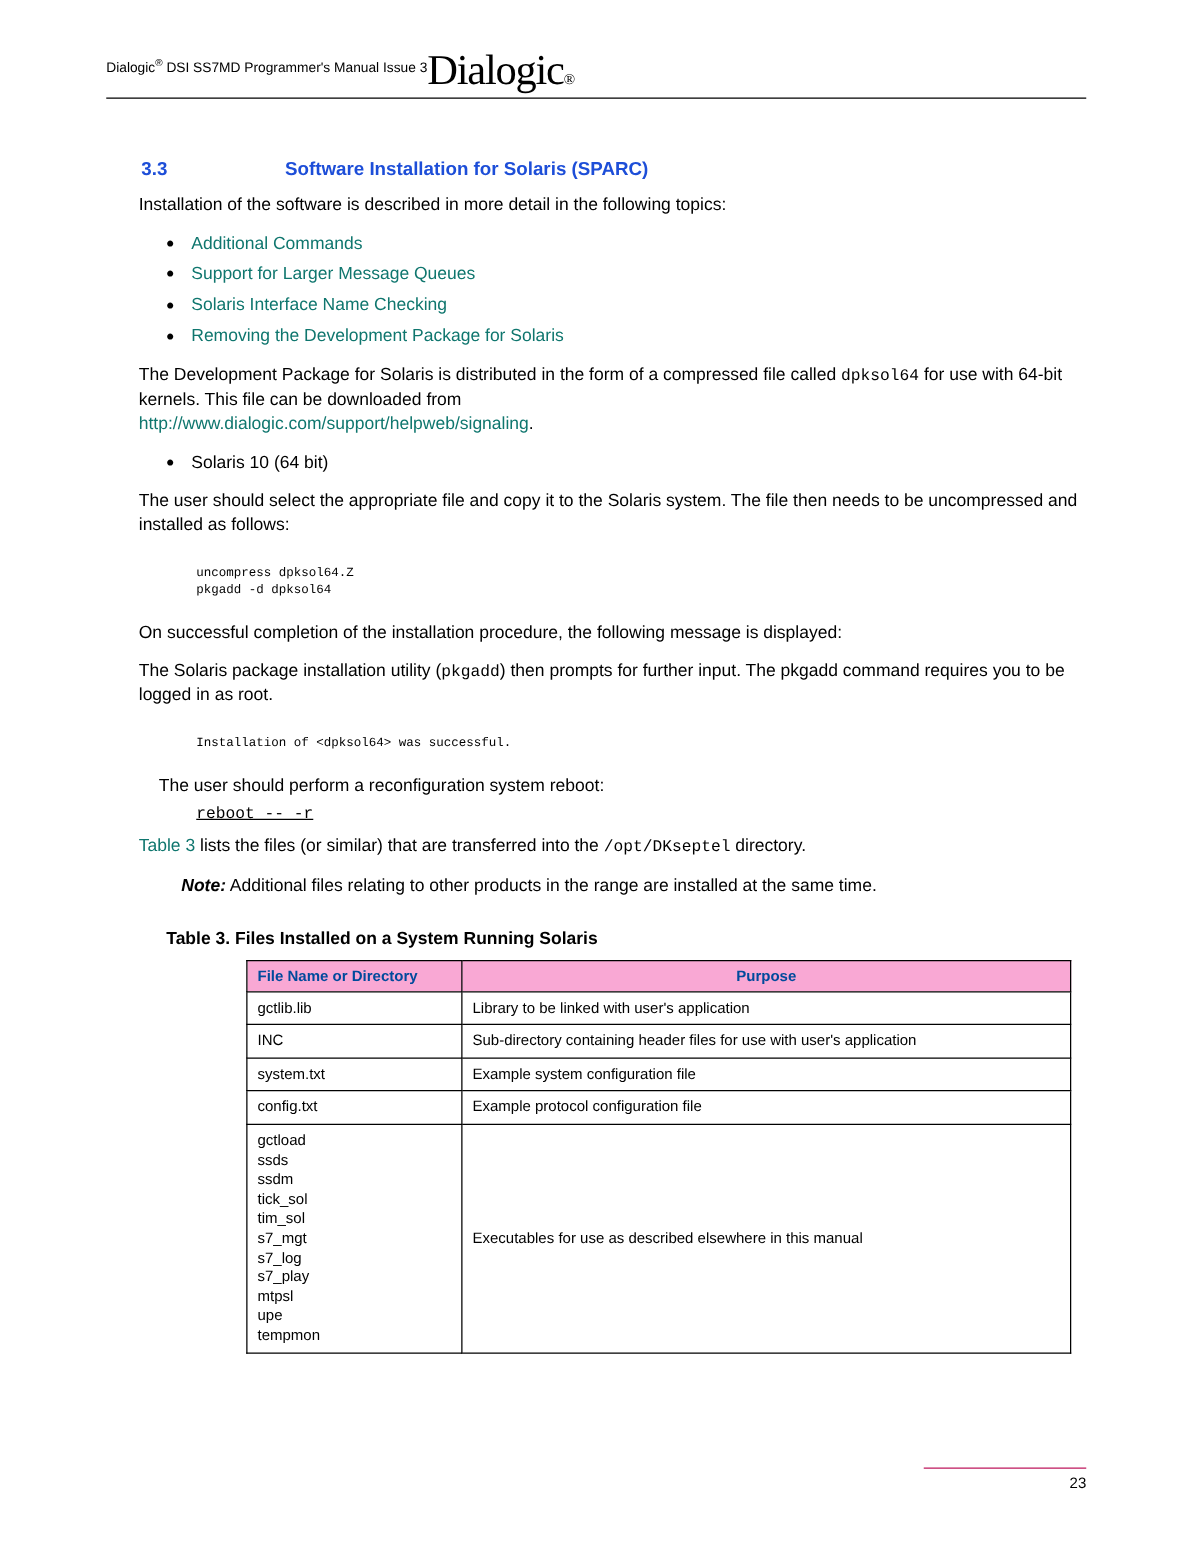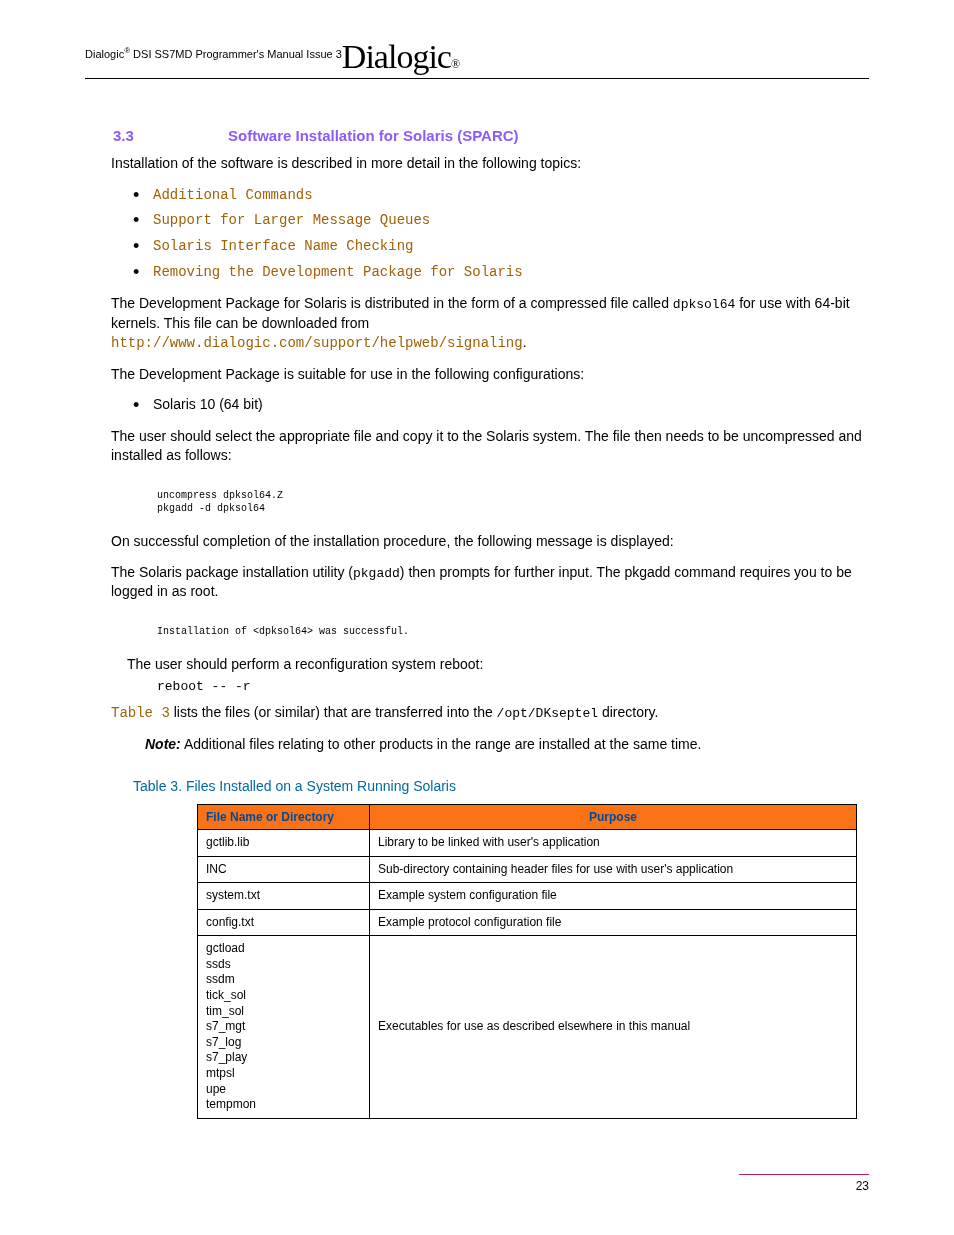--- a/index.html
+++ b/index.html
@@ -31,21 +31,21 @@
   .sup { font-size: 8px; vertical-align: super; }
   .logo {
     font-family: Georgia, 'Times New Roman', serif;
     font-size: 34px;
     font-weight: normal;
     letter-spacing: -1px;
   }
   .logo .reg { font-size: 12px; vertical-align: baseline; }
   .section-heading {
     display: flex;
-    color: #8b5cf6;
+    color: #1d4ed8;
     font-weight: bold;
     font-size: 15px;
     margin-bottom: 10px;
   }
   .section-num { width: 115px; flex-shrink: 0; padding-left: 28px; }
   .body-text { margin: 0 0 12px 26px; line-height: 1.35; }
   .body-text-tight { margin: 0 0 4px 42px; line-height: 1.35; }
   ul.link-list, ul.plain-list {
     margin: 4px 0 12px 48px;
     padding: 0;
@@ -57,57 +57,58 @@
     margin-bottom: 5px;
     line-height: 1.4;
   }
   ul.link-list li::before, ul.plain-list li::before {
     content: "•";
     position: absolute;
     left: 0;
     top: -2px;
     font-size: 18px;
   }
-  .link { color: #a16207; font-family: Liberation Mono, monospace; }
+  .link { color: #0f766e; }
   .mono { font-family: 'Courier New', monospace; font-size: 13px; }
   .code-block {
     font-family: Liberation Mono, monospace;
     font-size: 10px;
     margin: 24px 0 16px 72px;
     line-height: 1.35;
     white-space: pre;
   }
   .code-block-tight {
     font-family: 'Courier New', monospace;
     font-size: 13px;
     margin: 2px 0 8px 72px;
     line-height: 1.35;
     white-space: pre;
+    text-decoration: underline;
   }
   .note-line { margin: 8px 0 24px 60px; line-height: 1.35; }
   .note-label { font-style: italic; font-weight: bold; }
   .table-caption {
-    color: #0369a1;
-    font-weight: normal;
+    color: #000000;
+    font-weight: bold;
     font-size: 14px;
     margin: 18px 0 10px 48px;
   }
   table.files {
     border-collapse: collapse;
     margin-left: 112px;
     width: 660px;
     font-size: 12px;
   }
   table.files th {
     border: 1px solid #000;
     padding: 5px 8px;
     color: #004a9c;
     font-weight: bold;
     text-align: center;
-    background: #f97316;
+    background: #f9a8d4;
   }
   table.files th:first-child { text-align: left; }
   table.files td {
     border: 1px solid #000;
     padding: 5px 8px;
     vertical-align: middle;
     line-height: 1.3;
   }
   table.files td:first-child { width: 155px; }
   .multiline { white-space: pre-line; line-height: 1.25; }
@@ -150,21 +151,20 @@
     <li><span class="link">Support for Larger Message Queues</span></li>
     <li><span class="link">Solaris Interface Name Checking</span></li>
     <li><span class="link">Removing the Development Package for Solaris</span></li>
   </ul>
 
   <p class="body-text">
     <span>The Development Package for Solaris is distributed in the form of a compressed file called </span><span class="mono">dpksol64</span><span> for use with 64-bit kernels. This file can be downloaded from </span><br>
     <span class="link">http://www.dialogic.com/support/helpweb/signaling</span><span>.</span>
   </p>
 
-  <p class="body-text">The Development Package is suitable for use in the following configurations:</p>
 
   <ul class="plain-list">
     <li>Solaris 10 (64 bit)</li>
   </ul>
 
   <p class="body-text">The user should select the appropriate file and copy it to the Solaris system. The file then needs to be uncompressed and installed as follows:</p>
 
   <div class="code-block">uncompress dpksol64.Z
 pkgadd -d dpksol64</div>
 

